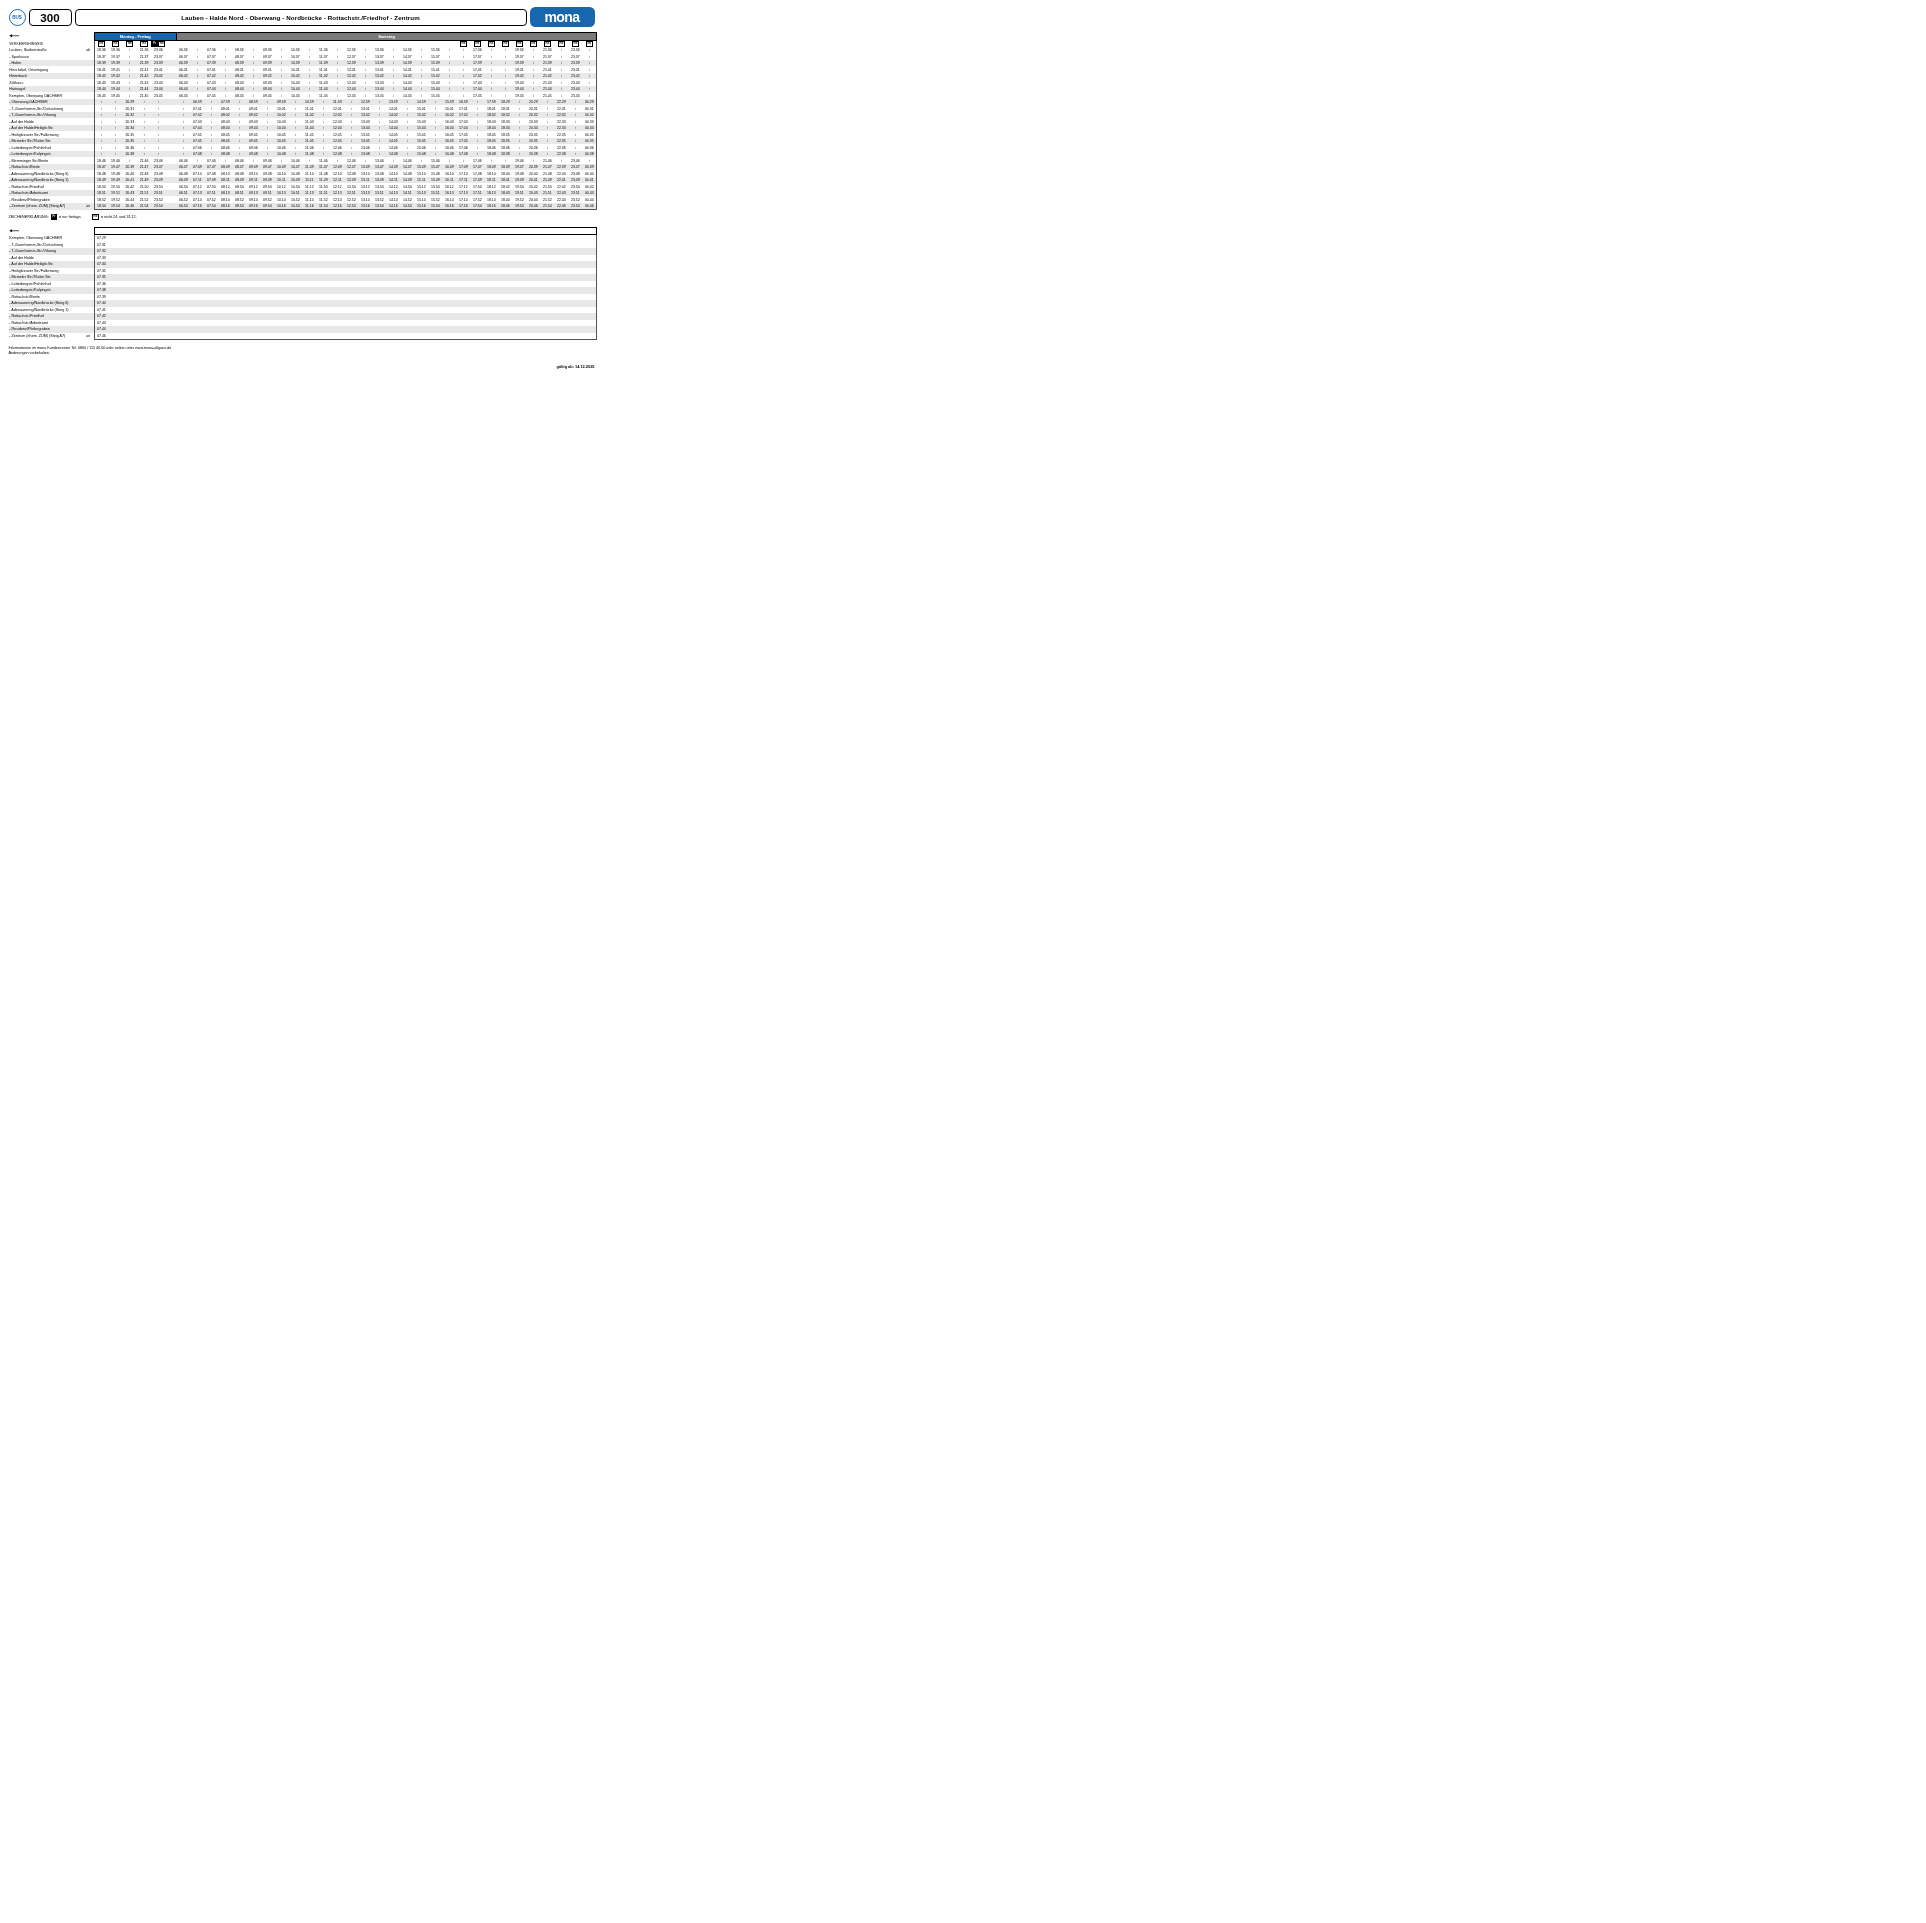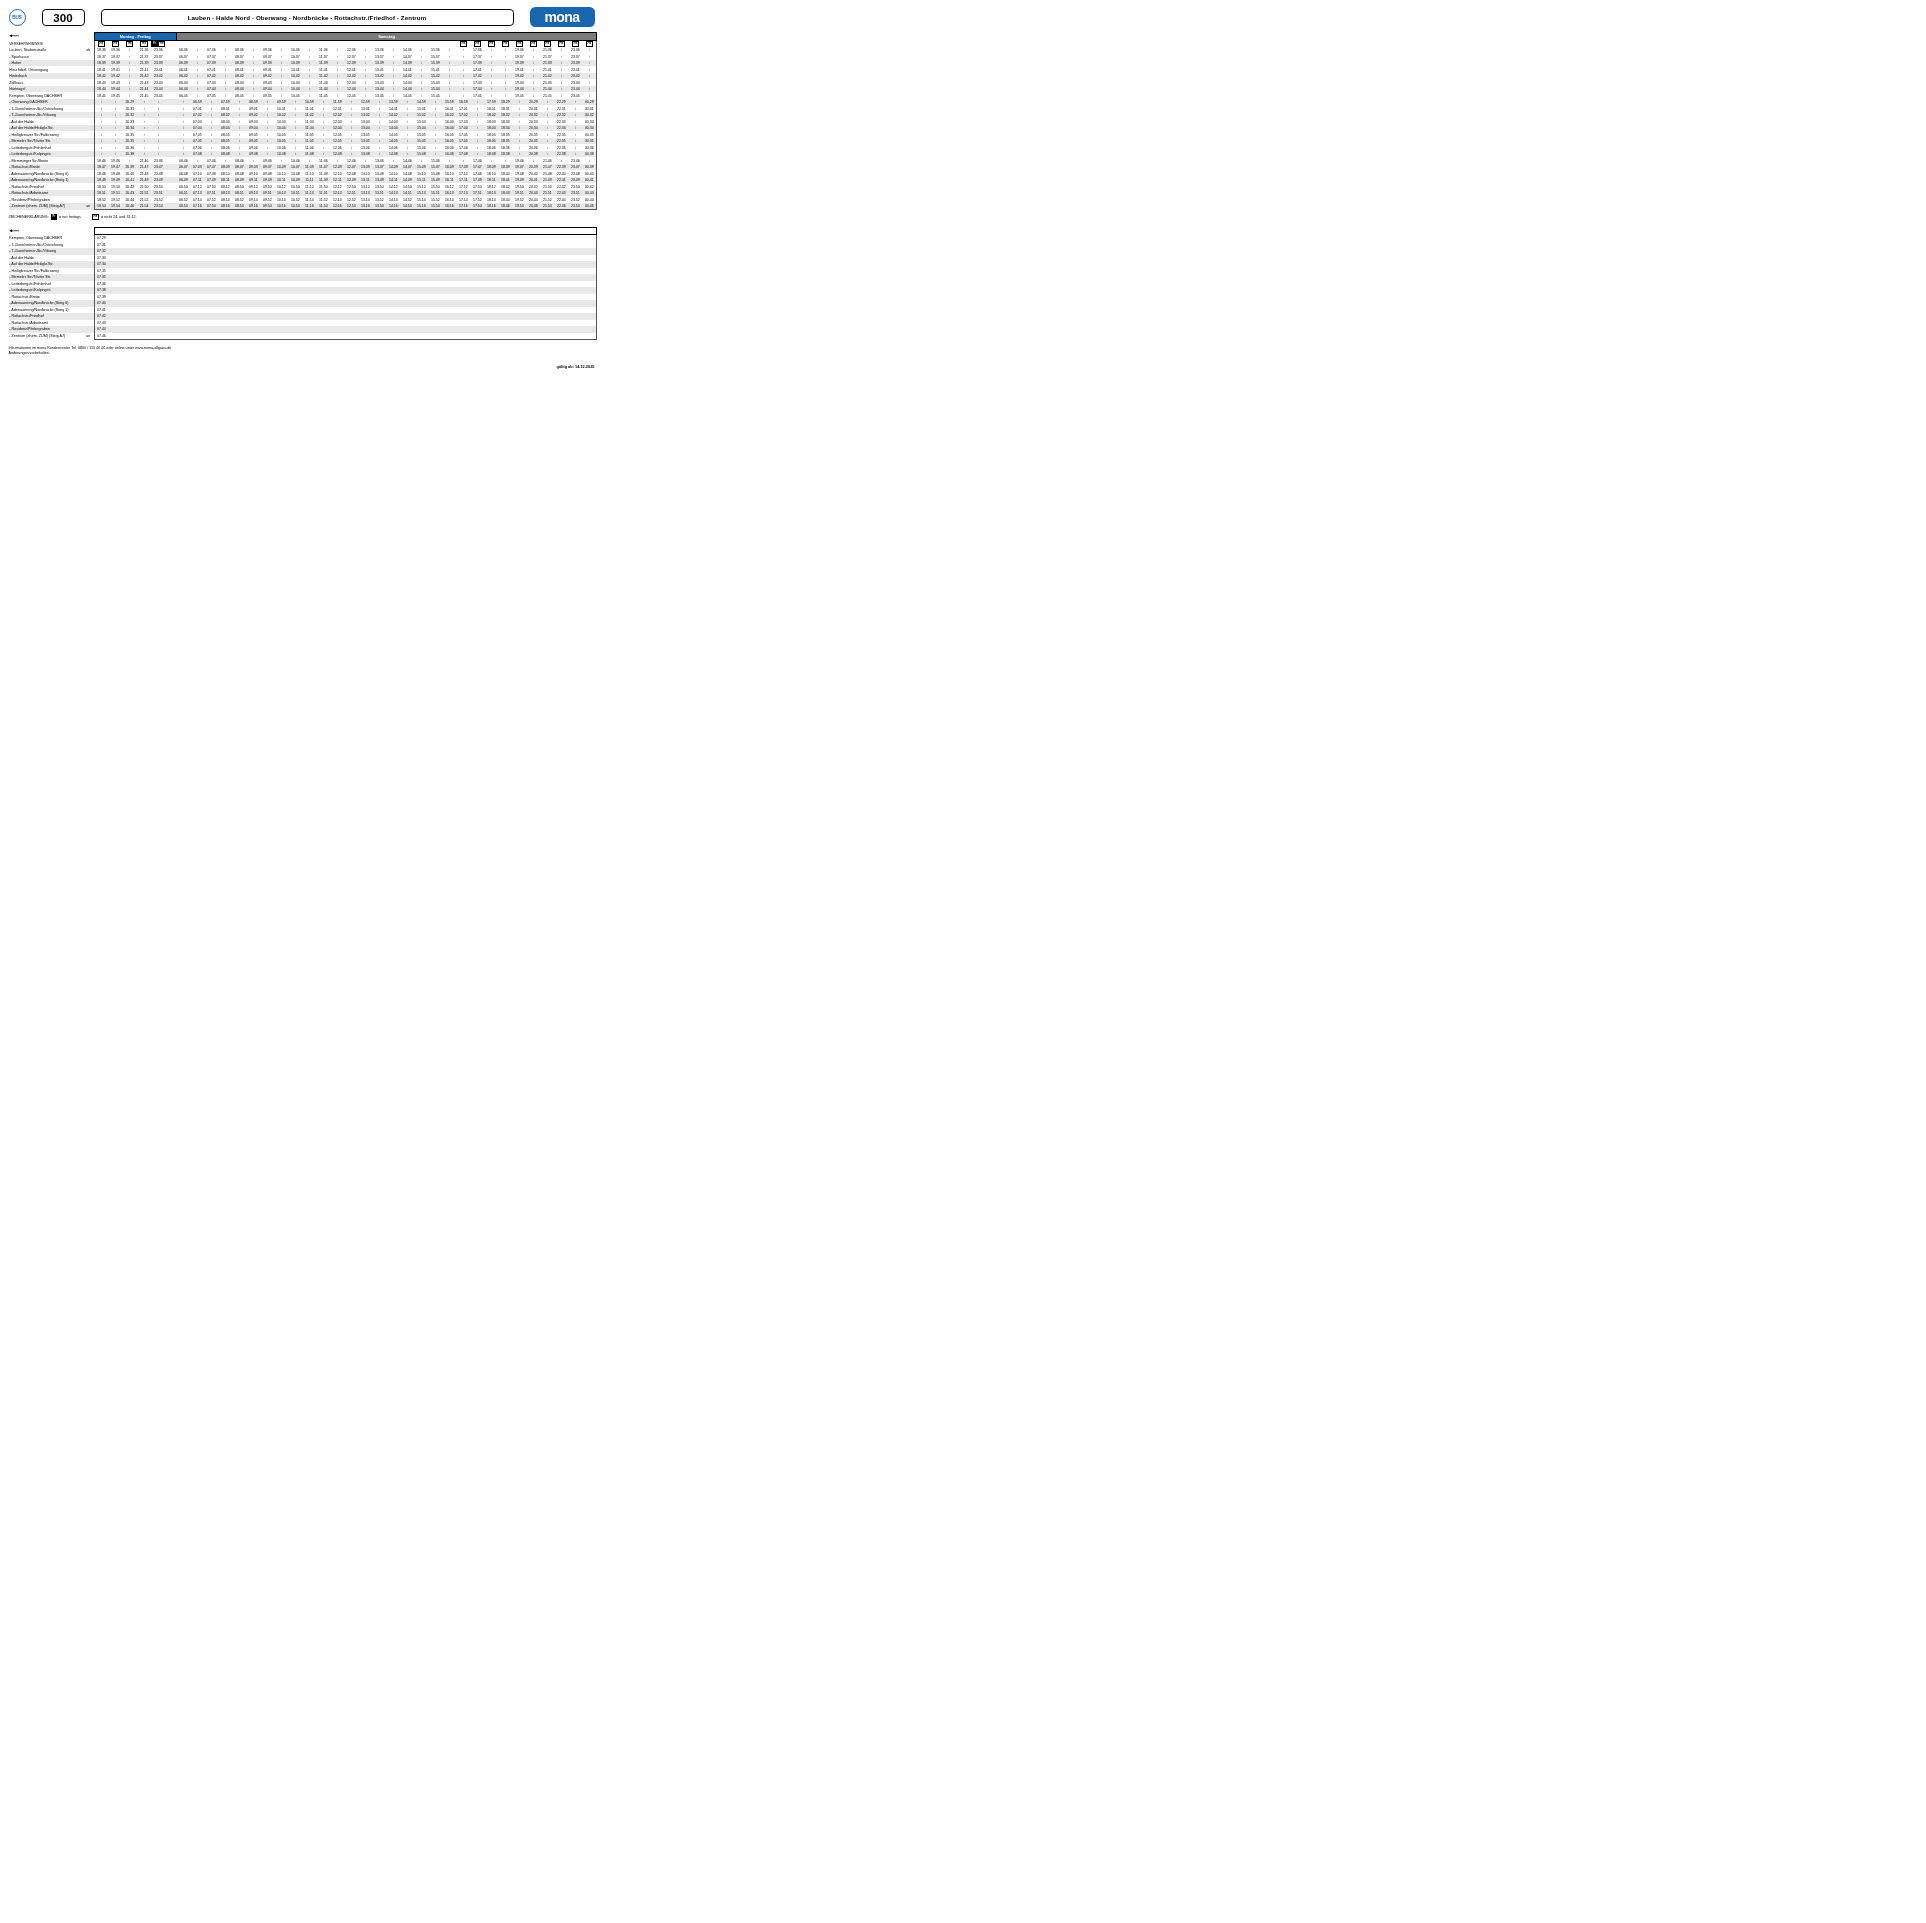--- a/index.html
+++ b/index.html
@@ -1,20 +1,20 @@
 <!DOCTYPE html>
 <html style="font-size:6.2px"><head>
 <meta charset="utf-8">
 <style>
   html,body{margin:0;padding:0;background:#fff;}
   body{width:603px;font-family:"Liberation Sans",sans-serif;color:#000;}
   .page{padding:7px 8.5px 9.2px 8.5px;}
 
   
-  .topbar{display:flex;align-items:center;gap:16px;}
+  .topbar{display:flex;align-items:center;gap:3px;}
   .bus-circle{width:17px;height:17px;border-radius:50%;border:1.5px solid #1866ae;box-sizing:border-box;
     display:flex;align-items:center;justify-content:center;font-weight:bold;font-size:4.6px;color:#1866ae;flex:0 0 auto;}
   .line-box{width:43px;height:17px;border:1px solid #000;border-radius:3.9px;box-sizing:border-box;
     display:flex;align-items:center;justify-content:center;font-size:11.6px;font-weight:bold;flex:0 0 auto;}
   .title-box{flex:1 1 auto;height:17px;border:1px solid #000;border-radius:3.9px;box-sizing:border-box;
     display:flex;align-items:center;justify-content:center;font-size:6.2px;font-weight:bold;letter-spacing:0.1px;}
   .mona-logo{width:65px;height:20px;background:#1866ae;border-radius:5.4px;flex:0 0 auto;
     display:flex;align-items:center;justify-content:center;color:#fff;font-weight:bold;font-size:14px;letter-spacing:-0.6px;}
 
   

